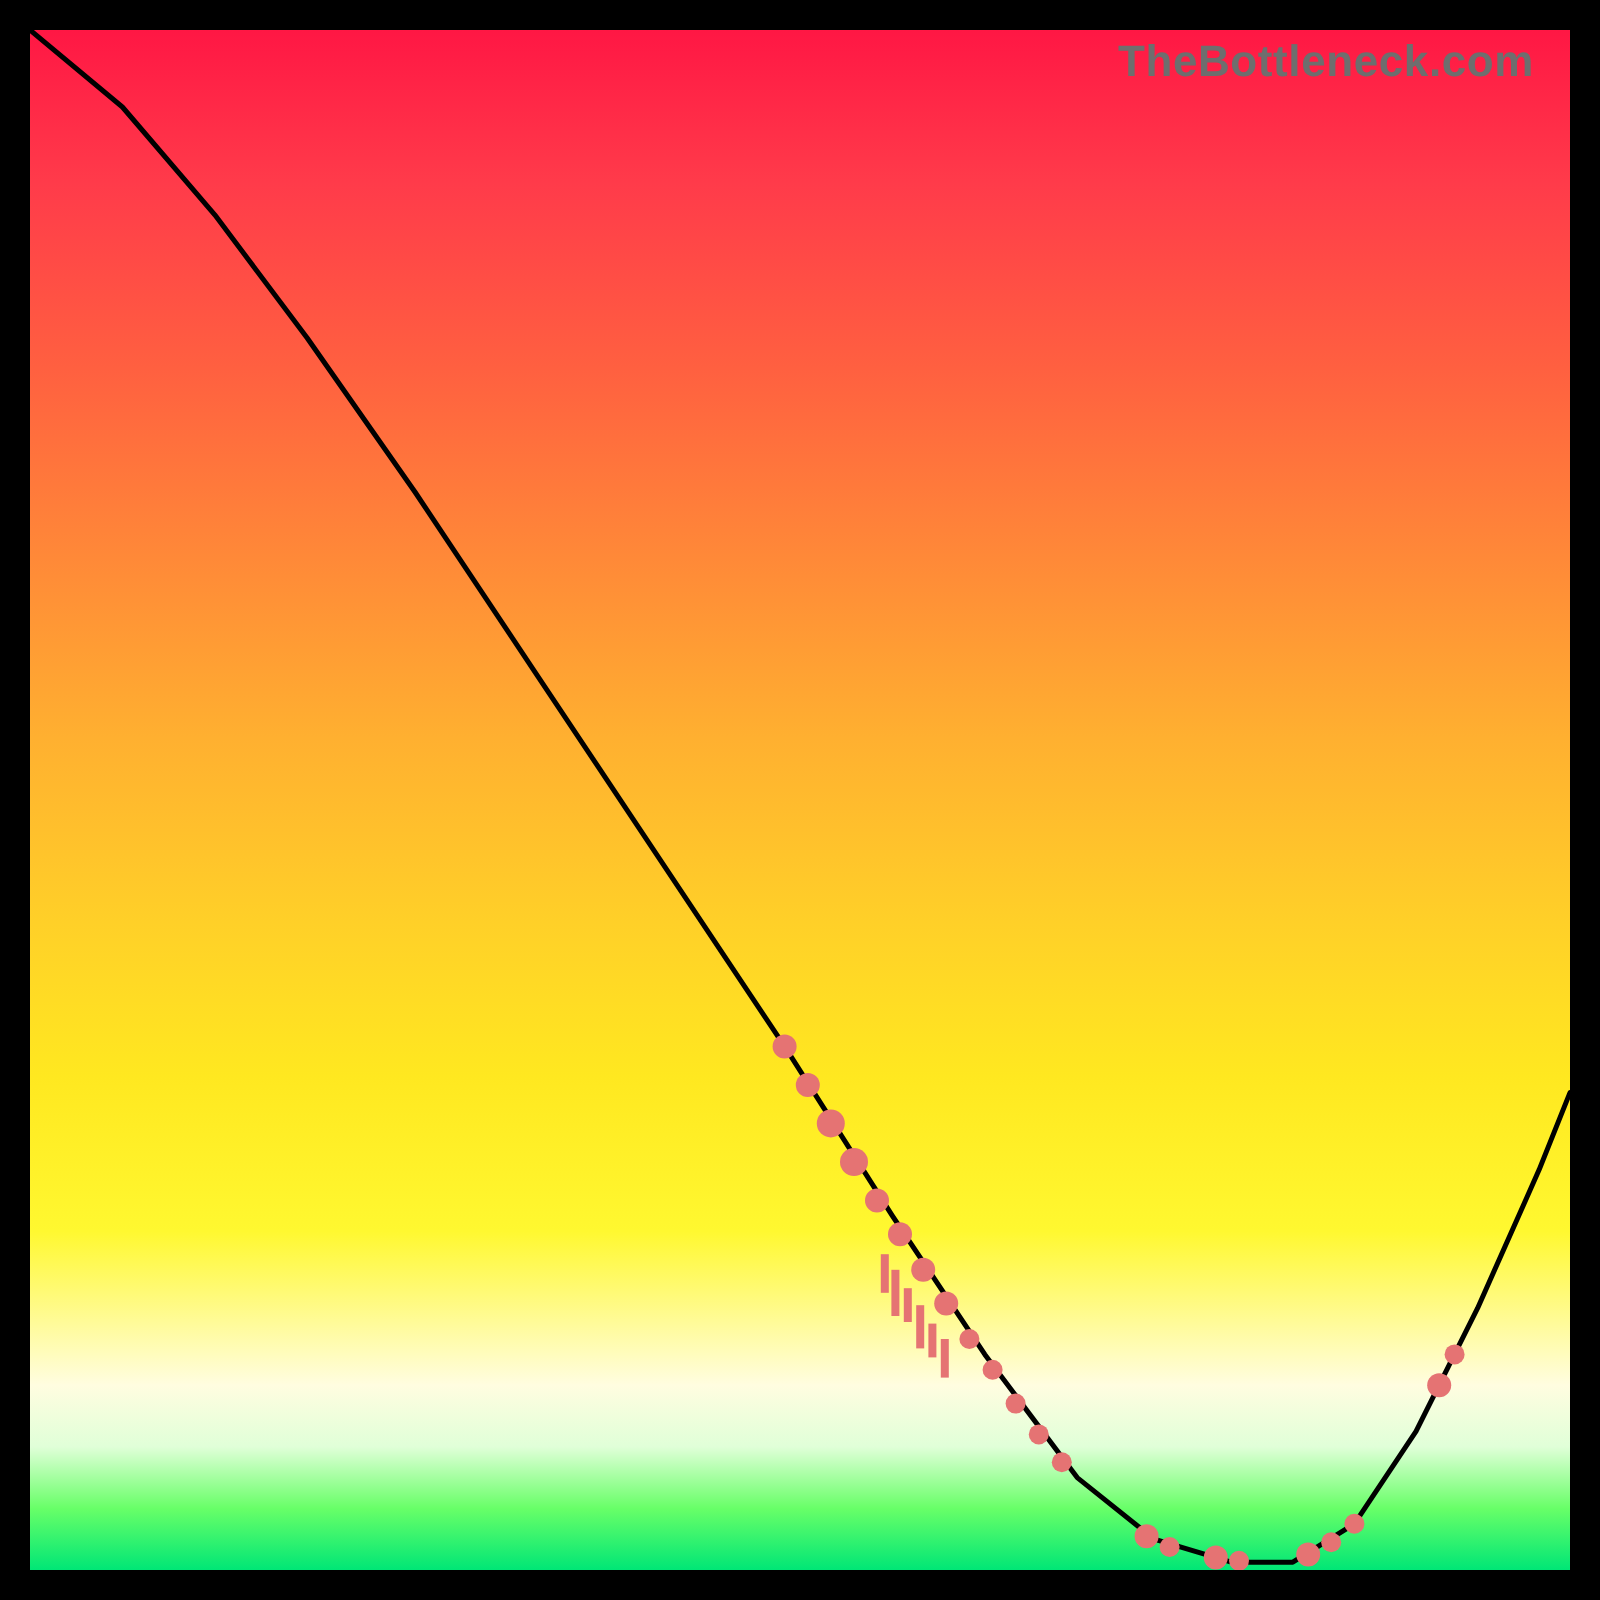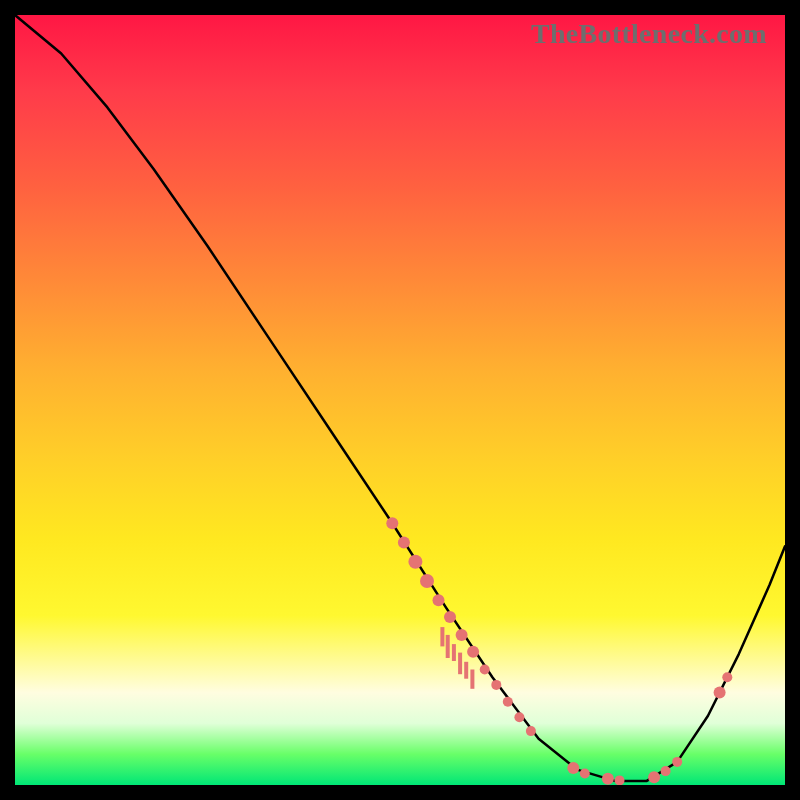--- a/index.html
+++ b/index.html
@@ -33,22 +33,22 @@
       #fffde0 88%,
       #e0ffd8 92%,
       #68ff68 96%,
       #00e676 100%
     );
   }
   .watermark {
     position: absolute;
     top: 3px;
     right: 18px;
-    font-family: Liberation Serif, serif;
-    font-size: 28px;
+    font-family: Liberation Sans, sans-serif;
+    font-size: 22px;
     color: #6e6e6e;
     font-weight: bold;
     letter-spacing: 0.3px;
   }
   svg.overlay {
     position: absolute;
     left: 0;
     top: 0;
     width: 770px;
     height: 770px;

